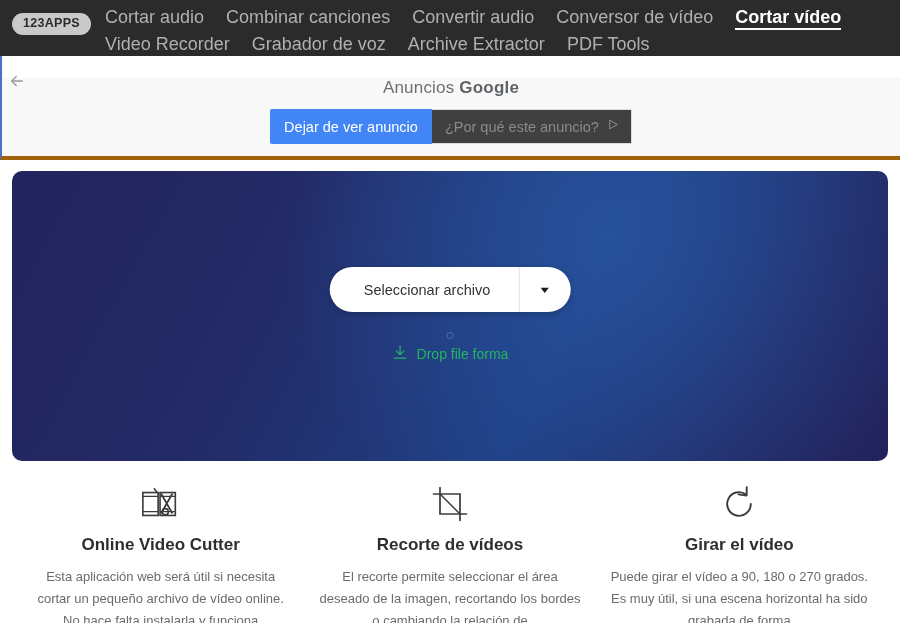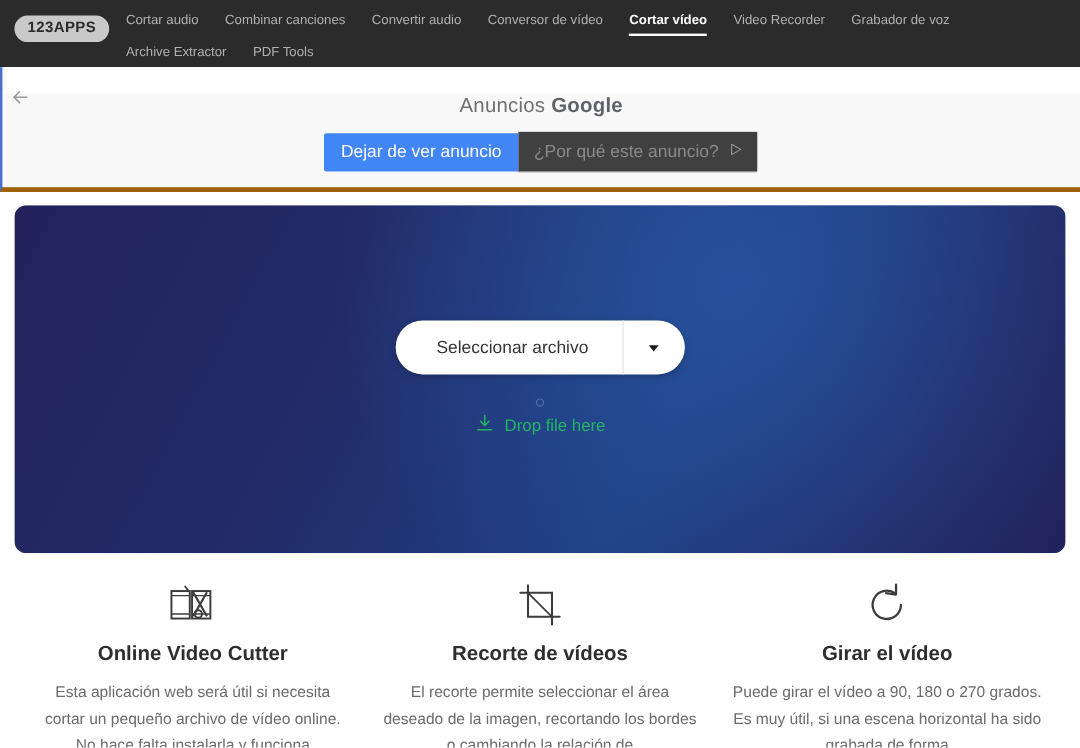--- a/index.html
+++ b/index.html
@@ -35,21 +35,21 @@
   .navwrap {
     margin-left: 14px;
     display: flex;
     flex-wrap: wrap;
     align-content: flex-start;
     max-width: 790px;
     row-gap: 7px;
   }
   .navitem {
     color: #b0b0b0;
-    font-size: 11px;
+    font-size: 18px;
     line-height: 15px;
     margin-right: 22px;
     text-decoration: none;
     white-space: nowrap;
     padding-bottom: 3px;
     cursor: pointer;
   }
   .navitem.active {
     color: #ffffff;
     font-weight: bold;
@@ -86,21 +86,21 @@
     text-align: center;
     padding-top: 12px;
   }
   .ad-title {
     font-size: 17px;
     color: #6f6f6f;
     letter-spacing: .2px;
     margin-bottom: 11px;
   }
   .ad-title b { color: #5f6368; font-weight: bold; }
-  .ad-buttons { display: flex; justify-content: center; align-items: center; }
+  .ad-buttons { display: flex; justify-content: center; }
   .ad-btn-primary {
     background: #4285f4;
     color: #ffffff;
     font-size: 14.5px;
     border: none;
     border-radius: 2px 0 0 2px;
     padding: 8px 14px;
     line-height: 16px;
     cursor: pointer;
     font-family: inherit;
@@ -263,21 +263,21 @@
     </div>
     <div class="drop-dot"></div>
     <div class="drop-row">
       <span>
         <svg viewBox="0 0 24 24" width="17" height="17" fill="none" stroke="currentColor" stroke-width="1.8" stroke-linecap="round" stroke-linejoin="round" aria-hidden="true">
           <path d="M12 3v11"></path>
             <path d="M7 10l5 5 5-5"></path>
             <path d="M4 20h16"></path>
         </svg>
       </span>
-      <span>Drop file here</span>
+      <span>Drop file forma</span>
     </div>
   </div>
 </div>
 
 <div class="features">
 
   <div class="feature">
     <div class="feature-icon">
       <svg viewBox="0 0 48 44" width="46" height="42" fill="none" stroke="currentColor" stroke-width="1.7" aria-hidden="true">
         <rect x="5" y="10" width="16" height="24"></rect>

